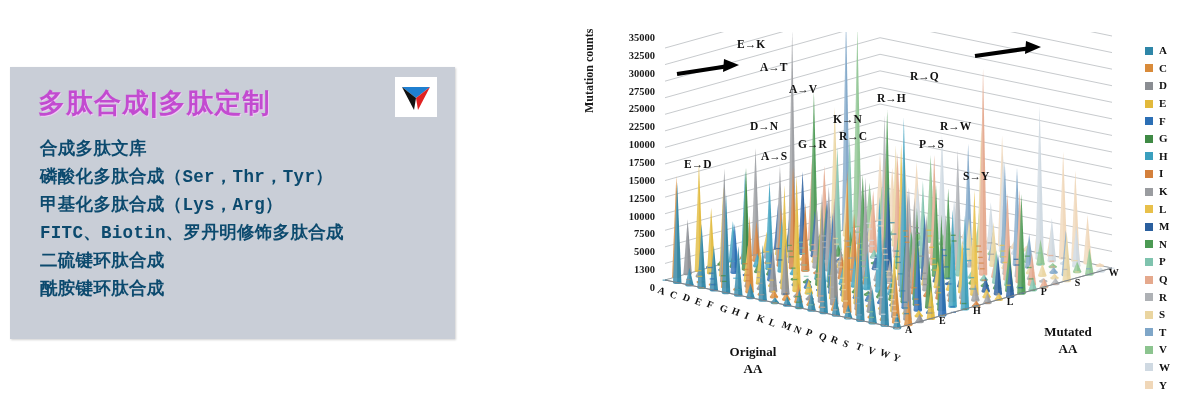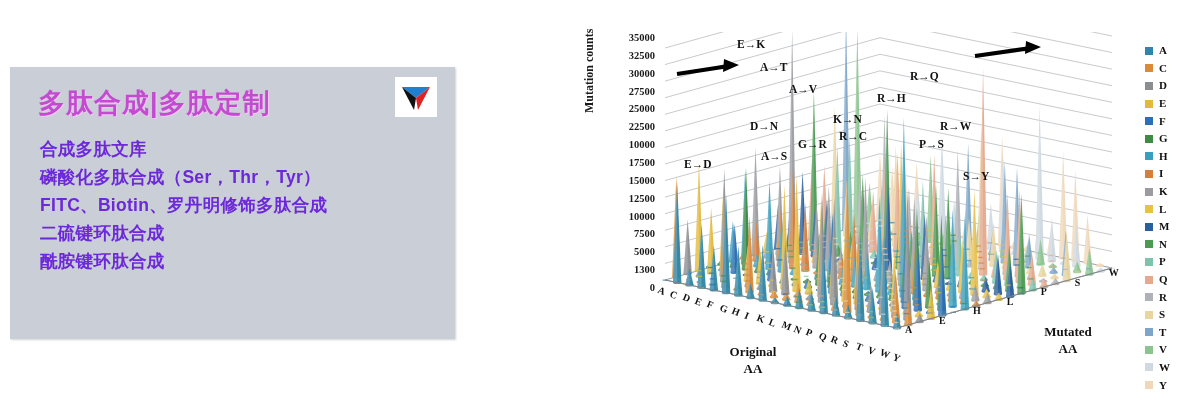--- a/index.html
+++ b/index.html
@@ -23,22 +23,22 @@
     white-space:nowrap;
   }
   .ad-logo{
     position:absolute;right:18px;top:10px;width:42px;height:40px;background:#fff;
     display:flex;align-items:center;justify-content:center;
   }
   .ad-list{
     position:absolute;left:30px;top:68px;right:10px;
   }
   .ad-list .line{
-    font-family:Liberation Sans, sans-serif;
-    font-size:17.5px;font-weight:700;color:#6d28d9;
+    font-family:Liberation Mono, monospace;
+    font-size:17.5px;font-weight:700;color:#0c4a6e;
     line-height:28px;white-space:nowrap;
     letter-spacing:.3px;
   }
 
   
   .chart{position:absolute;left:585px;top:18px;width:610px;height:376px;}
 
   .ylabel{
     position:absolute;left:-3px;top:95px;
     transform:rotate(-90deg);transform-origin:left top;
@@ -97,20 +97,21 @@
       <svg width="34" height="32" viewBox="0 0 34 32">
         <polygon points="3,6 31,6 17,17" fill="#1f7fd0"></polygon>
         <polygon points="3,6 17,17 15,29" fill="#111111"></polygon>
         <polygon points="31,6 17,17 19,29" fill="#e02222"></polygon>
       </svg>
     </div>
 
     <div class="ad-list">
       <div class="line">合成多肽文库</div>
       <div class="line">磷酸化多肽合成（Ser，Thr，Tyr）</div>
+      <div class="line">甲基化多肽合成（Lys，Arg）</div>
       <div class="line">FITC、Biotin、罗丹明修饰多肽合成</div>
       <div class="line">二硫键环肽合成</div>
       <div class="line">酰胺键环肽合成</div>
     </div>
   </div>
 
   <div class="chart">
 
     <div class="ylabel">Mutation counts</div>
     <div class="yticks" id="ytick-host">

